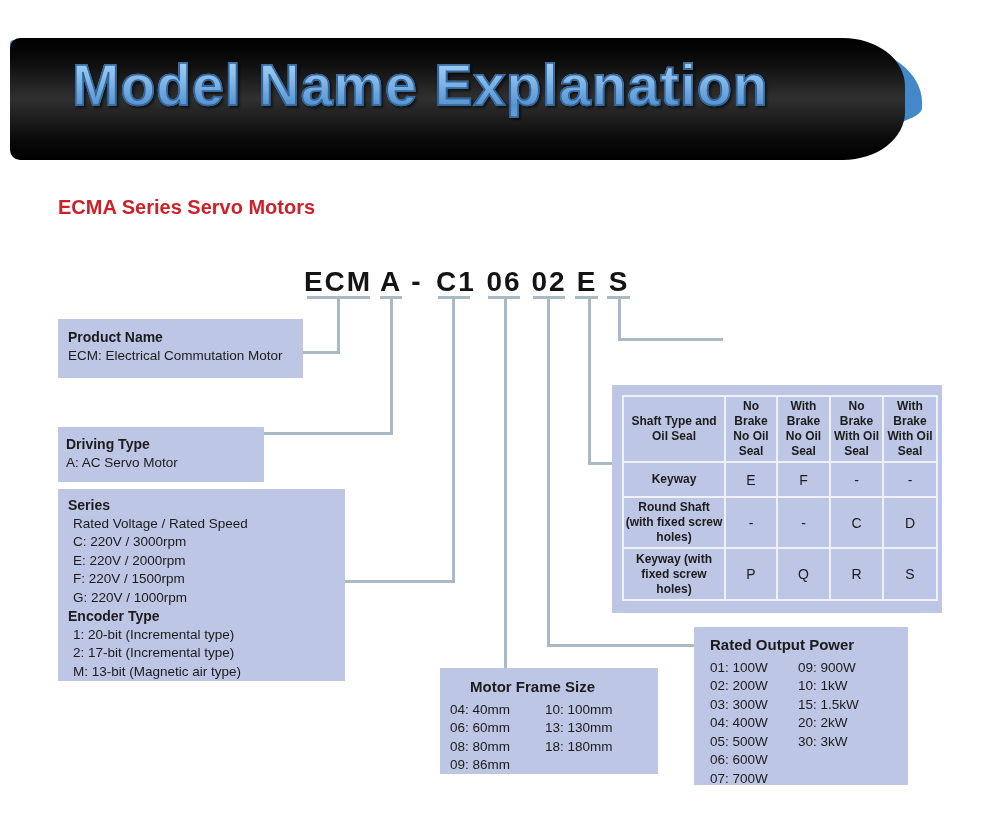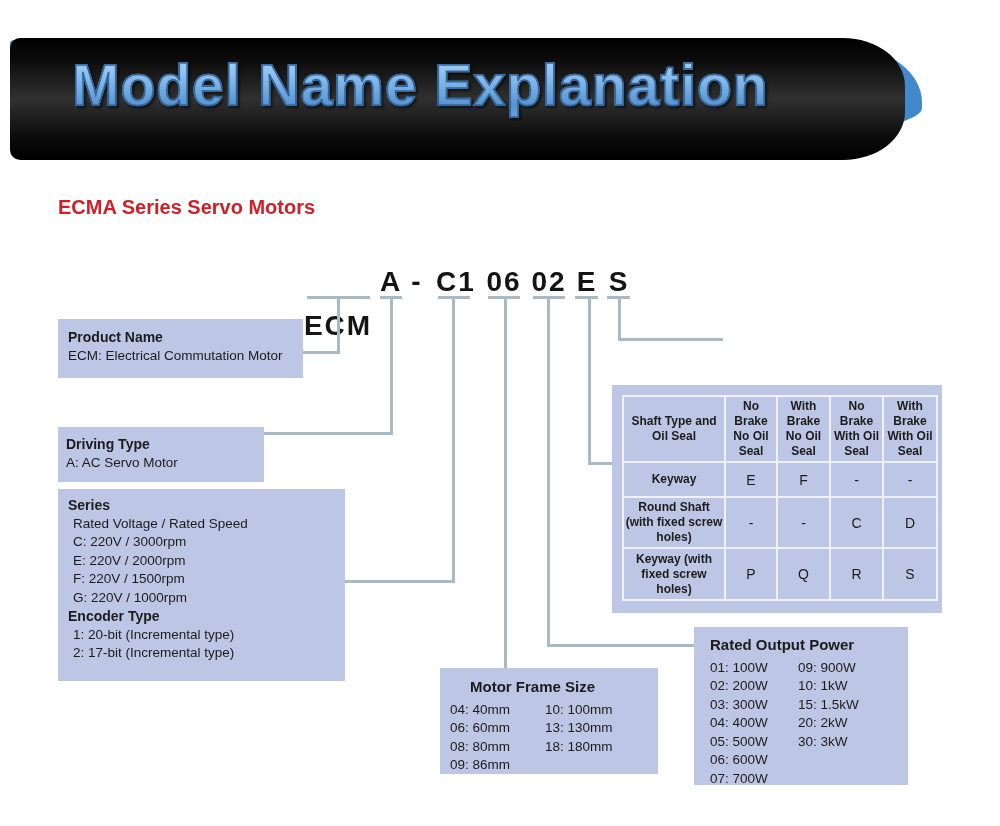--- a/index.html
+++ b/index.html
@@ -73,21 +73,21 @@
 
 <div class="canvas">
 
   <div class="banner-blue"></div>
   <div class="banner-black">
     <div class="banner-title">Model Name Explanation</div>
   </div>
 
   <div class="section-title">ECMA Series Servo Motors</div>
 
-  <div class="seg" style="left:303px;width:70px;margin-top:44px;">ECM</div>
+  <div class="seg" style="left:303px;width:70px;">ECM</div>
   <div class="seg" style="left:378px;width:26px;">A</div>
   <div class="seg" style="left:406px;width:22px;">-</div>
   <div class="seg" style="left:436px;width:36px;">C1</div>
   <div class="seg" style="left:486px;width:36px;">06</div>
   <div class="seg" style="left:531px;width:36px;">02</div>
   <div class="seg" style="left:574px;width:26px;">E</div>
   <div class="seg" style="left:606px;width:26px;">S</div>
 
   <div class="uline" style="left:307px;top:296px;width:63px;"></div>
   <div class="uline" style="left:380px;top:296px;width:22px;"></div>
@@ -125,20 +125,21 @@
   <div class="callout" style="left:58px;top:489px;width:287px;height:192px;padding:7px 0 0 10px;box-sizing:border-box;">
     <div class="box-title">Series</div>
     <div class="indent">Rated Voltage / Rated Speed</div>
     <div class="indent">C: 220V / 3000rpm</div>
     <div class="indent">E: 220V / 2000rpm</div>
     <div class="indent">F: 220V / 1500rpm</div>
     <div class="indent">G: 220V / 1000rpm</div>
     <div class="box-title">Encoder Type</div>
     <div class="indent">1: 20-bit (Incremental type)</div>
     <div class="indent">2: 17-bit (Incremental type)</div>
+    <div class="indent">M: 13-bit (Magnetic air type)</div>
   </div>
 
   <div class="callout" style="left:440px;top:668px;width:218px;height:106px;padding:10px 4px 0 10px;box-sizing:border-box;">
     <div class="box-title" style="padding-left:20px;font-size:15px;margin-bottom:4px;">Motor Frame Size</div>
     <div class="two-col">
       <div class="col" style="width:95px;">
         <div>04: 40mm</div>
         <div>06: 60mm</div>
         <div>08: 80mm</div>
         <div>09: 86mm</div>

